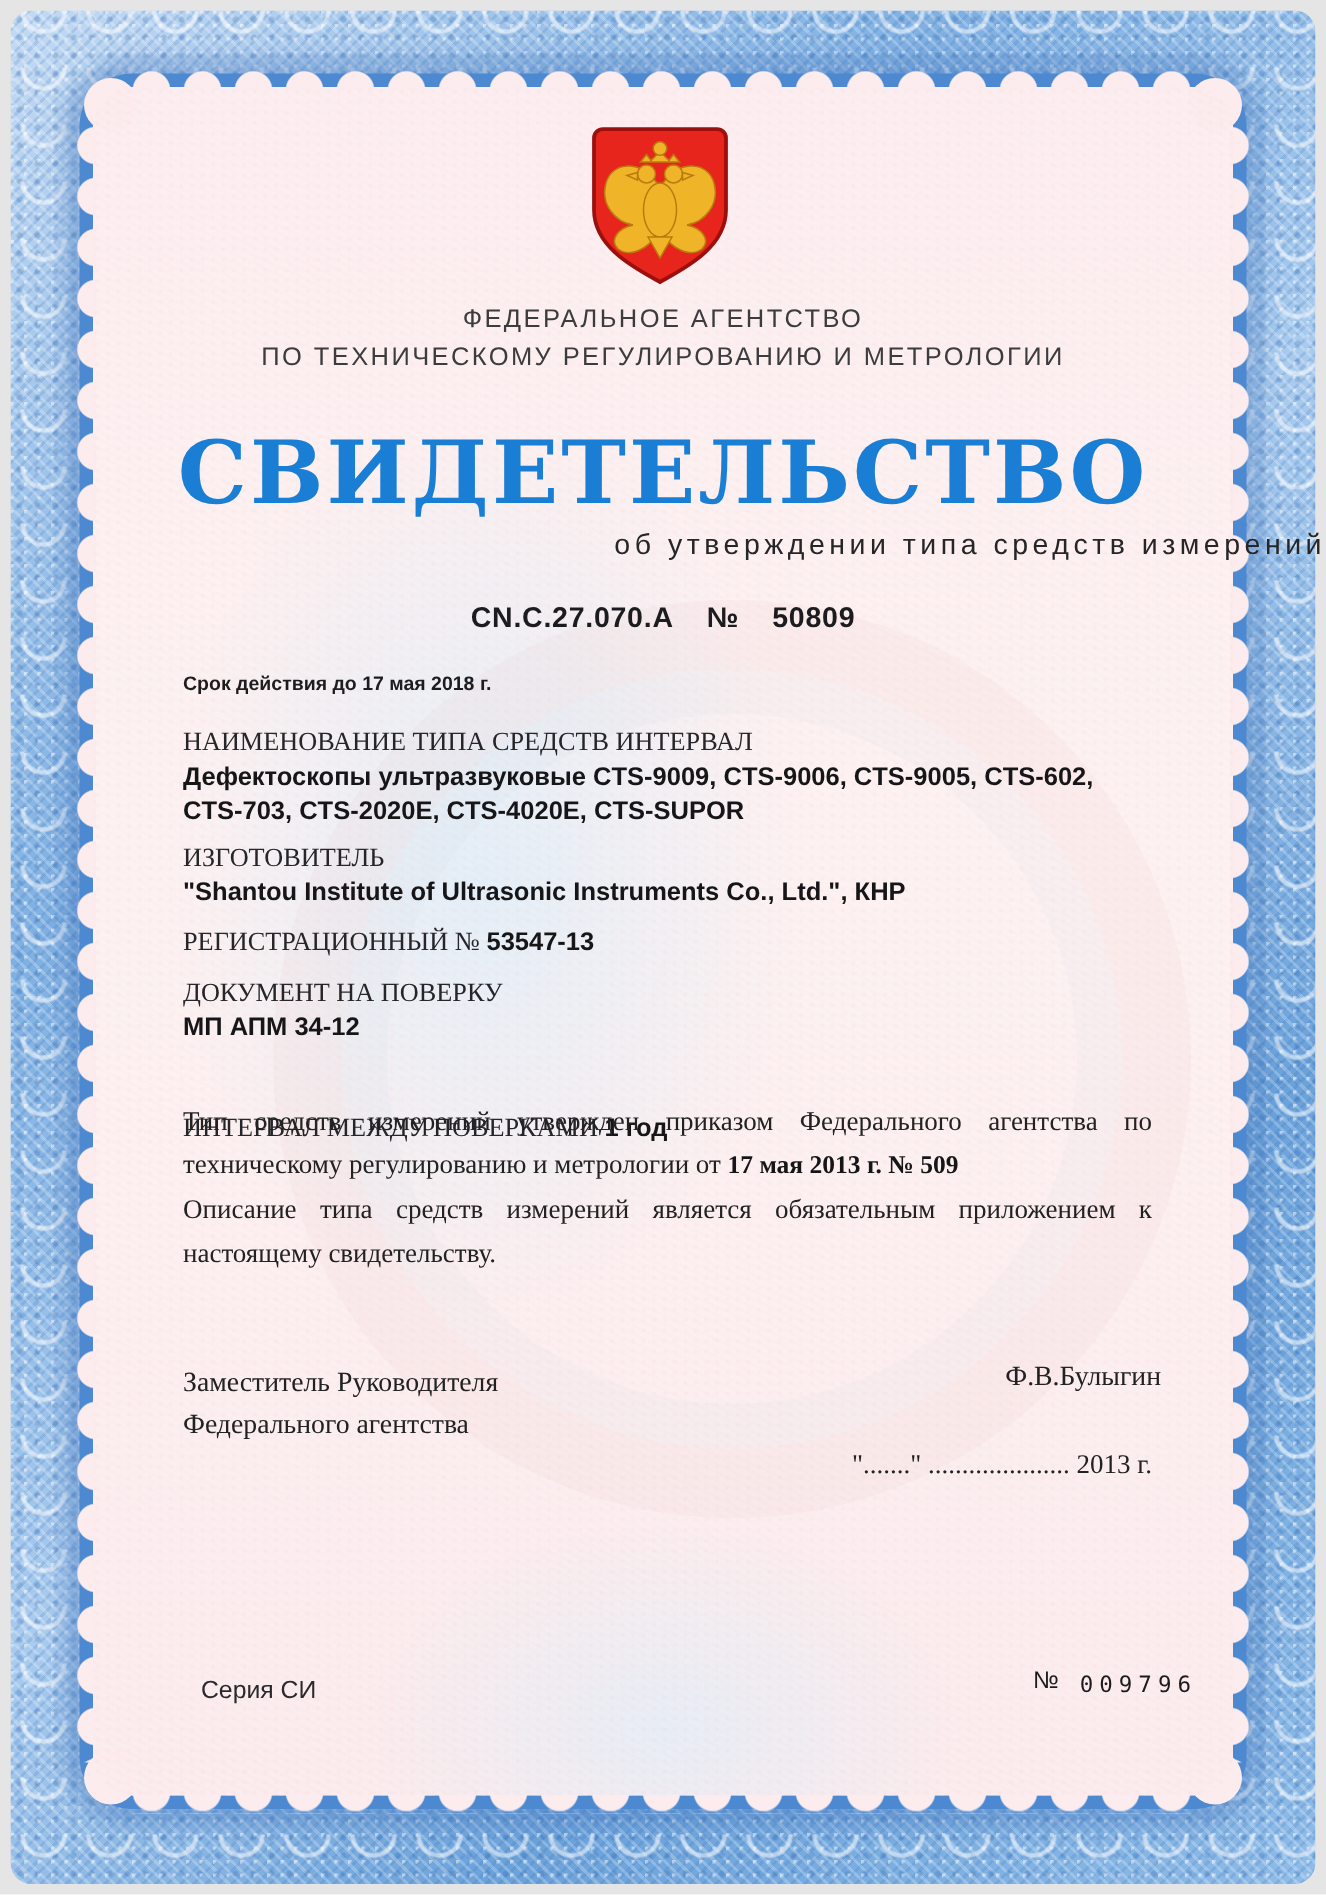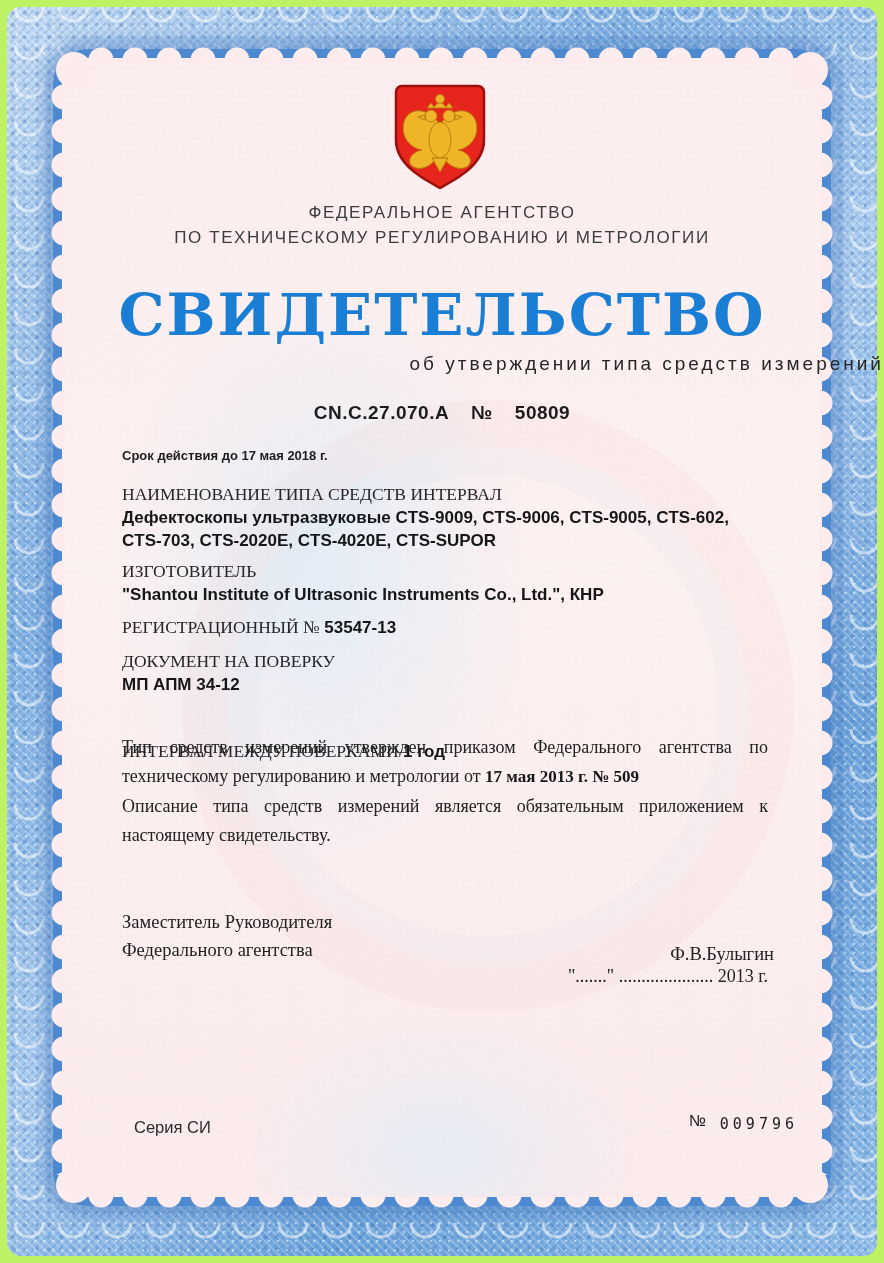--- a/index.html
+++ b/index.html
@@ -1,18 +1,18 @@
 <!DOCTYPE html>
 <html><head>
 <meta charset="utf-8">
 <style>
   html,body{margin:0;padding:0;background:#ffffff;}
   .page{
     position:relative;width:884px;height:1263px;overflow:hidden;
-    background:#bef264;font-family:"Liberation Sans",sans-serif;
+    background:#e5e5e5;font-family:"Liberation Sans",sans-serif;
   }
   
   .frame{
     position:absolute;inset:7px;border-radius:14px;
     background-image:
       radial-gradient(circle at 50% 0px, transparent 0 12px, rgba(255,255,255,.55) 13px 15px, transparent 16px),
       radial-gradient(circle at 0 0, rgba(255,255,255,.5) 0 2px, transparent 3px),
       radial-gradient(circle at 6px 6px, rgba(36,96,172,.28) 0 1.5px, transparent 2.5px),
       repeating-linear-gradient(45deg, rgba(255,255,255,.22) 0 2px, transparent 2px 6px),
       repeating-linear-gradient(-45deg, rgba(46,106,180,.16) 0 2px, transparent 2px 6px),
@@ -83,21 +83,21 @@
   .validity{top:444px;font-size:13px;font-weight:bold;}
   .label-serif{font-family:"Liberation Serif",serif;font-size:17.5px;color:#26262a;}
   .value-bold{font-weight:bold;font-size:17px;color:#161618;}
   .sec{position:absolute;left:122px;width:646px;line-height:23px;}
   .para{
     position:absolute;left:122px;width:646px;text-align:justify;
     font-family:"Liberation Serif",serif;font-size:18px;line-height:29px;color:#222;
   }
   .para .value-bold{font-size:17px;}
   .sig-left{position:absolute;left:122px;top:908px;font-family:"Liberation Serif",serif;font-size:18.5px;line-height:28px;color:#222;}
-  .sig-name{position:absolute;right:110px;top:944px;font-family:"Liberation Serif",serif;font-size:18.5px;color:#222;}
+  .sig-name{position:absolute;right:110px;top:908px;font-family:"Liberation Serif",serif;font-size:18.5px;color:#222;}
   .sig-date{position:absolute;right:116px;top:966px;font-family:"Liberation Serif",serif;font-size:18px;color:#222;}
   .series{position:absolute;left:134px;top:1118px;font-size:16.5px;color:#2a2a2c;}
   .doc-number{position:absolute;right:86px;top:1112px;color:#1c1c1e;}
   .doc-number .no{font-size:16px;vertical-align:3px;margin-right:14px;}
   .doc-number .digits{font-family:"DejaVu Sans Mono",monospace;font-size:15px;letter-spacing:4px;}
 </style>
 </head>
 <body>
 
 <div class="page">

